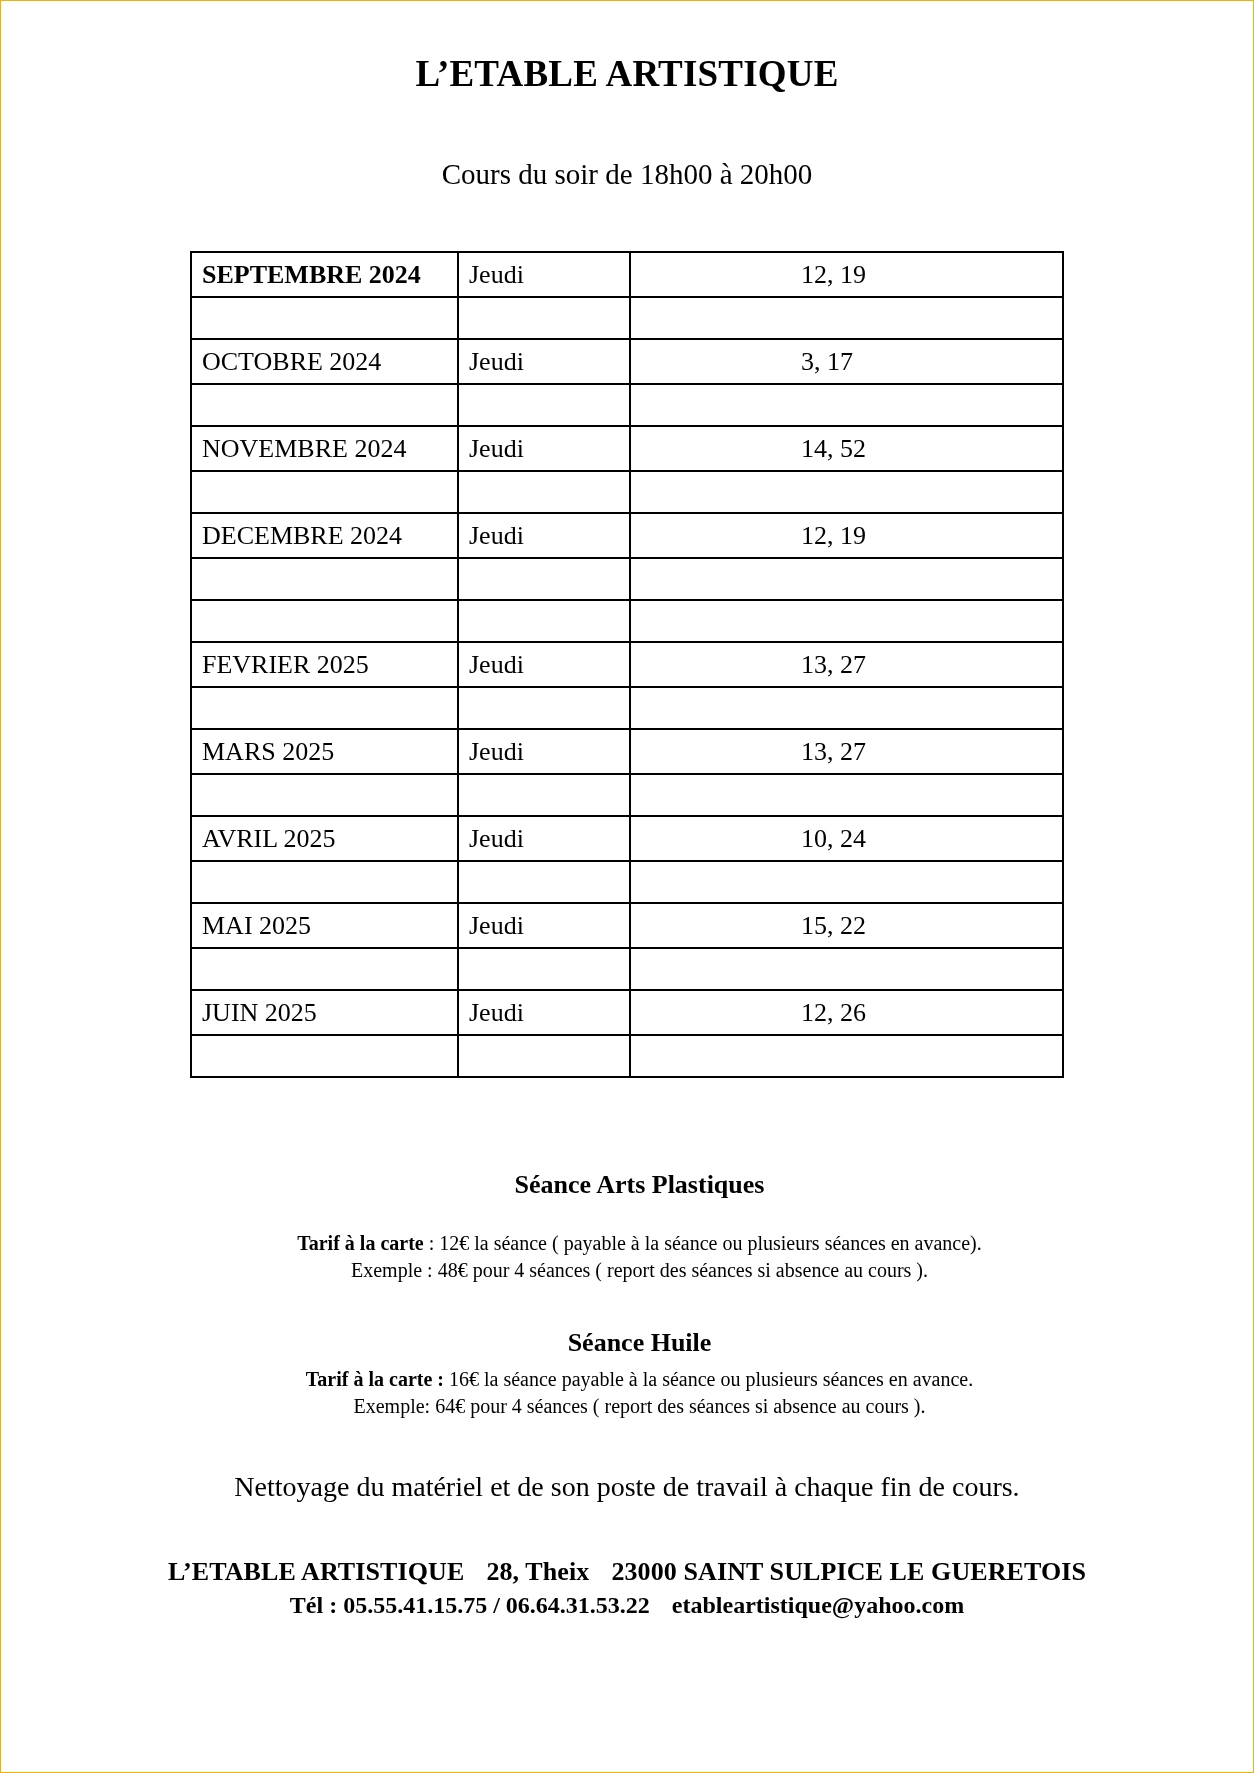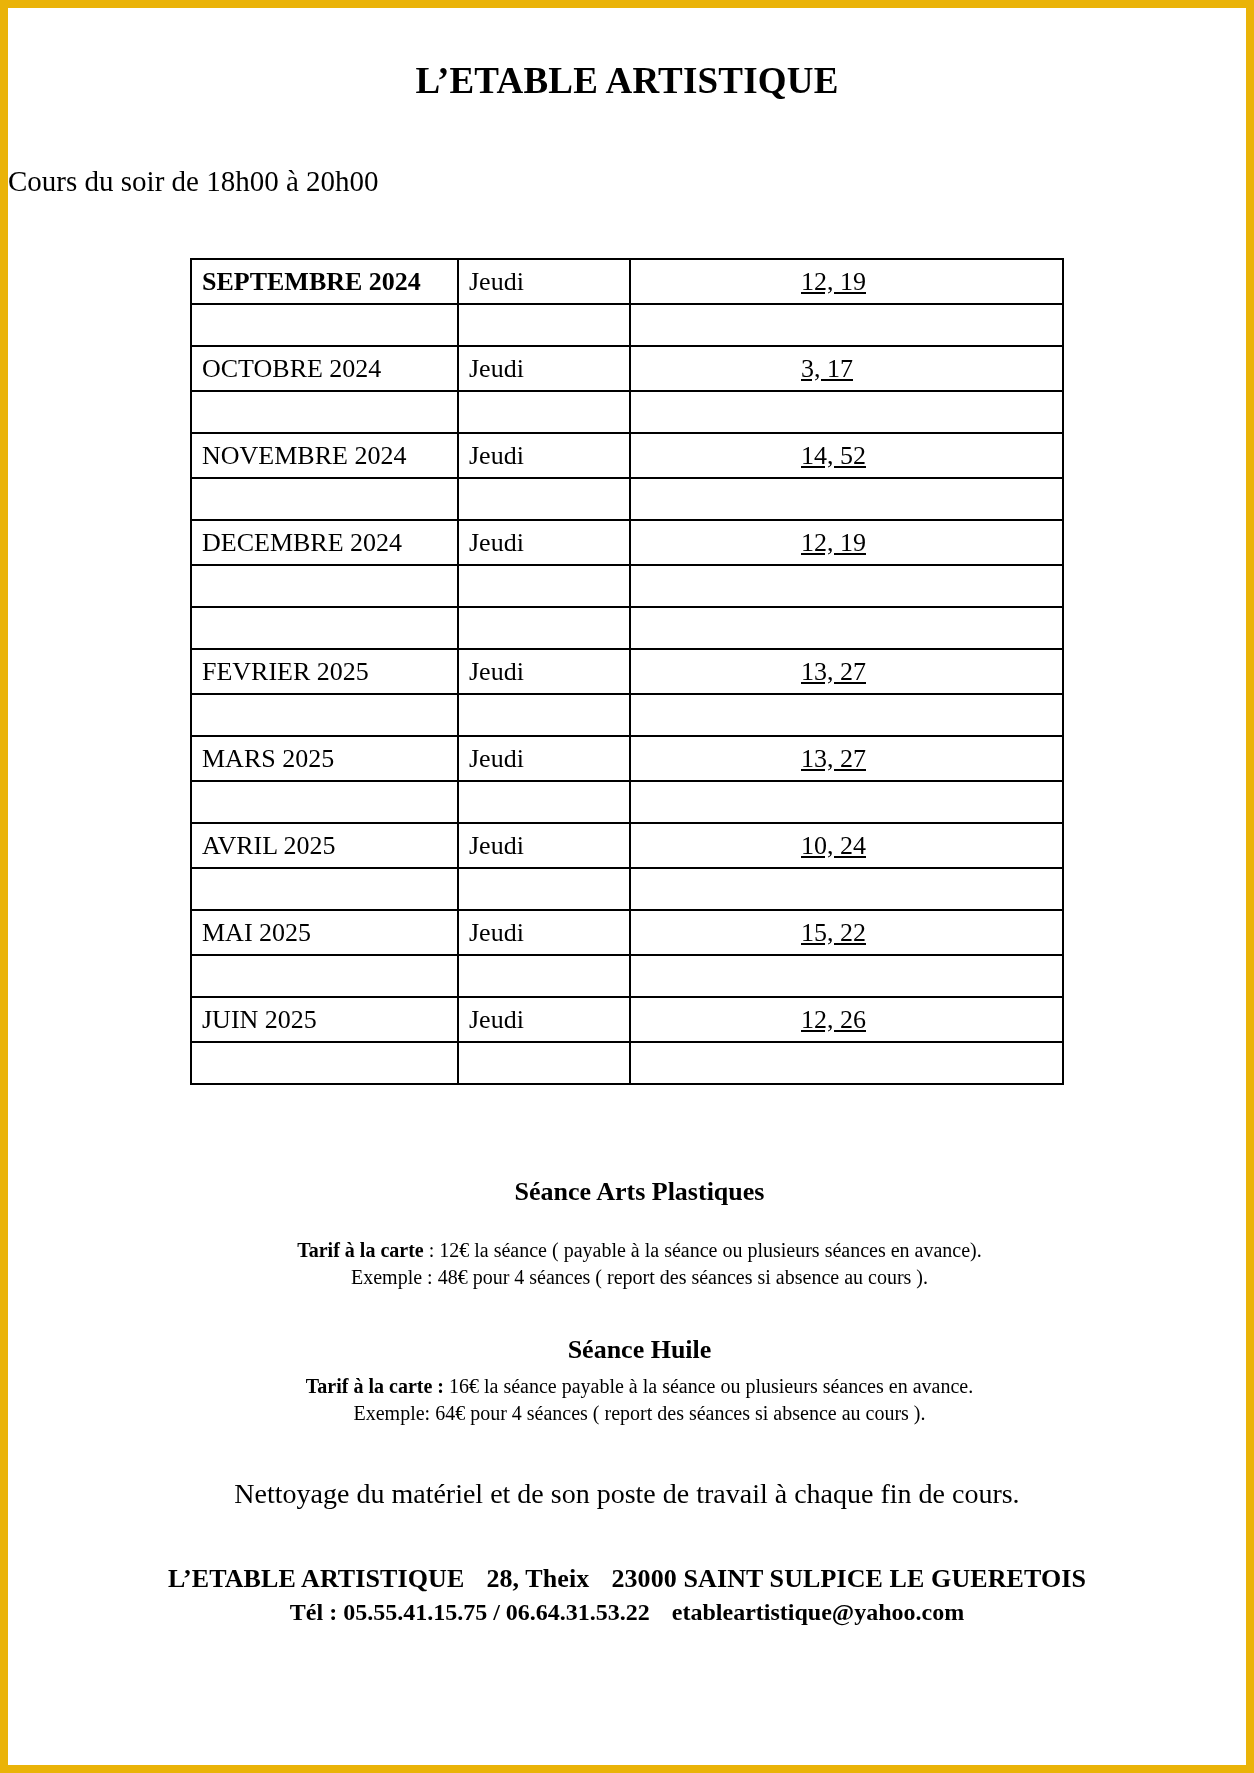--- a/index.html
+++ b/index.html
@@ -6,21 +6,21 @@
     margin: 0;
     padding: 0;
     background: #8a8a8a;
   }
   .page {
     position: relative;
     width: 1254px;
     height: 1773px;
     margin: 0 auto;
     background: #ffffff;
-    border: 8px solid #eab308;
+    border: 1px solid #eab308;
     box-sizing: border-box;
     font-family: "Liberation Serif", "DejaVu Serif", serif;
     color: #000000;
     overflow: hidden;
   }
   .inner {
     position: absolute;
     left: 0;
     right: 0;
     top: 0;
@@ -33,20 +33,21 @@
     font-size: 37px;
     line-height: 1.22;
     letter-spacing: 0.2px;
     margin-top: 50px;
   }
   .title .line2 {
     display: block;
   }
 
   .subtitle {
+    text-align: center;
     font-size: 29px;
     margin-top: 62px;
   }
 
   
   .schedule-wrap {
     margin-top: 60px;
     display: flex;
     justify-content: center;
   }
@@ -60,21 +61,21 @@
     height: 41px;
     padding: 0 0 0 10px;
     font-size: 26px;
     vertical-align: middle;
     white-space: nowrap;
     overflow: hidden;
   }
   td.c-month { width: 255px; }
   td.c-day   { width: 160px; }
   td.c-dates { width: 421px; padding-left: 0; }
-  td.c-dates span { display: inline-block; padding-left: 160px; text-decoration: underline; }
+  td.c-dates span { display: inline-block; padding-left: 160px; }
   tr.month-row td { height: 43px; border-radius: 22px; }
   tr.spacer-row td { height: 40px; }
   td.bold { font-weight: bold; }
 
   
   .notes {
     margin-top: 92px;
     text-align: center;
     padding-left: 25px;
   }

